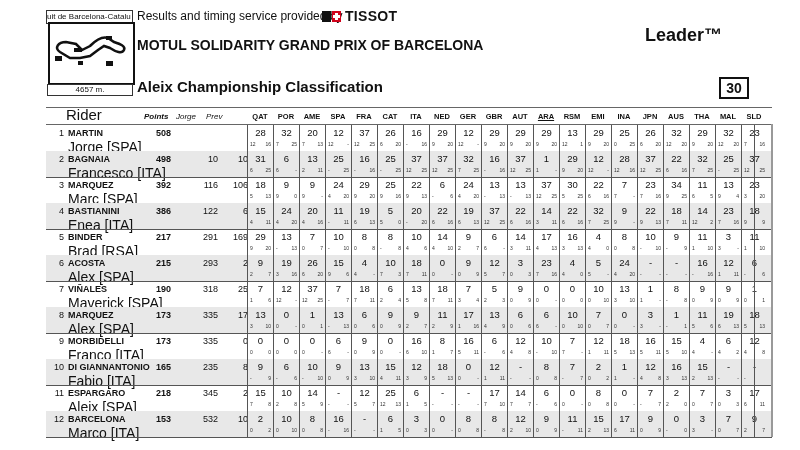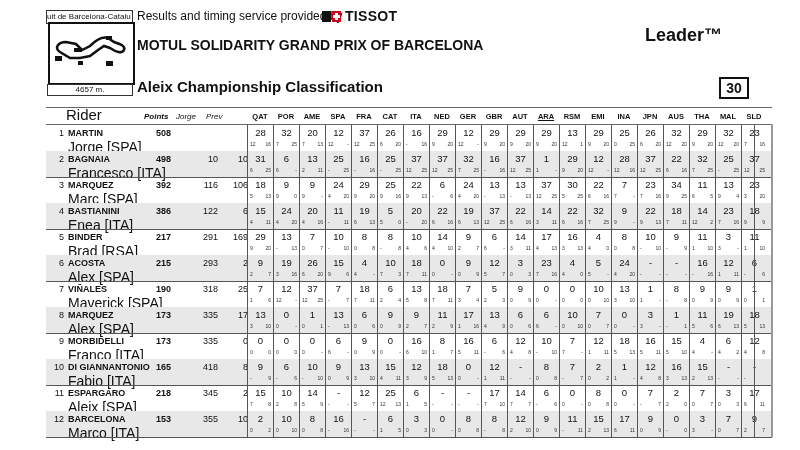--- a/index.html
+++ b/index.html
@@ -1086,21 +1086,21 @@
         <span class="s2">8</span>
       </div>
       <div class="endcol"></div>
       <div class="line"></div>
     </div>
     <div class="row shaded" style="top: 359px;">
       <span class="pos">10</span>
       <span class="surname">DI GIANNANTONIO</span>
       <span class="firstname">Fabio [ITA]</span>
       <span class="pts">165</span>
-      <span class="leader">418</span>
+      <span class="leader">235</span>
       <span class="prev">8</span>
       <div class="cell" style="left: 201px;">
         <span class="tot">9</span>
         <span class="s1">-</span>
         <span class="s2">9</span>
       </div>
       <div class="cell" style="left: 227px;">
         <span class="tot">6</span>
         <span class="s1">-</span>
         <span class="s2">6</span>
@@ -1306,21 +1306,21 @@
         <span class="s2">11</span>
       </div>
       <div class="endcol"></div>
       <div class="line"></div>
     </div>
     <div class="row shaded" style="top: 411px;">
       <span class="pos">12</span>
       <span class="surname">BARCELONA</span>
       <span class="firstname">Marco [ITA]</span>
       <span class="pts">153</span>
-      <span class="leader">355</span>
+      <span class="leader">532</span>
       <span class="prev">10</span>
       <div class="cell" style="left: 201px;">
         <span class="tot">2</span>
         <span class="s1">0</span>
         <span class="s2">2</span>
       </div>
       <div class="cell" style="left: 227px;">
         <span class="tot">10</span>
         <span class="s1">0</span>
         <span class="s2">10</span>

